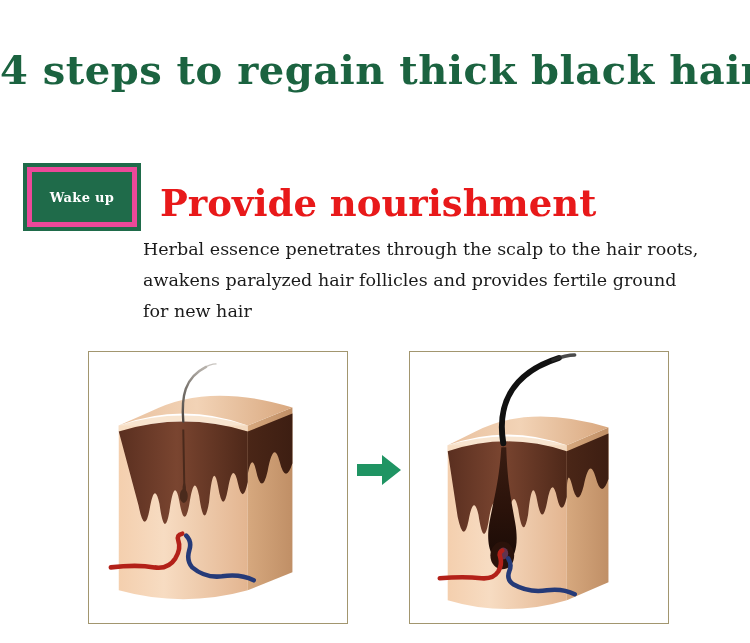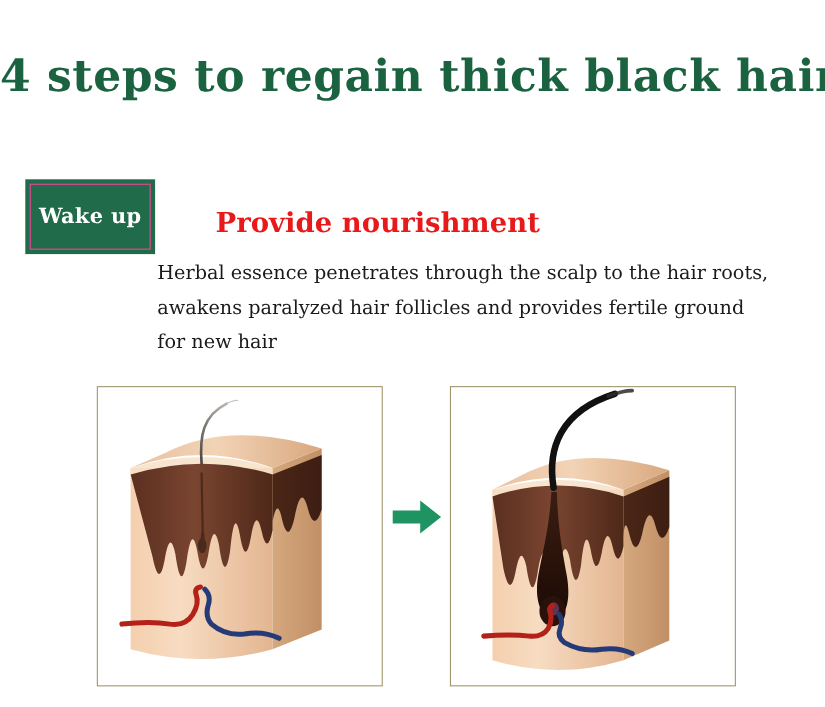--- a/index.html
+++ b/index.html
@@ -39,44 +39,43 @@
     top: 163px;
     width: 118px;
     height: 68px;
     background: #1f6b4a;
     box-sizing: border-box;
     padding: 4px;
   }
   .wake-badge-inner {
     width: 100%;
     height: 100%;
-    border: 1px solid #ec4899;
+    border: 5px solid #ec4899;
     box-sizing: border-box;
     display: flex;
     align-items: center;
     justify-content: center;
     color: #ffffff;
     font-family: "DejaVu Serif", "Liberation Serif", serif;
     font-weight: bold;
-    font-size: 19px;
+    font-size: 13px;
     letter-spacing: 0.3px;
   }
 
   
   .section-heading {
     position: absolute;
     left: 160px;
     top: 185px;
     color: #e8191a;
     font-family: "DejaVu Serif", "Liberation Serif", serif;
     font-weight: bold;
-    font-size: 25px;
+    font-size: 37px;
     line-height: 36px;
     white-space: nowrap;
-    margin-left: 36px;
   }
   .section-body {
     position: absolute;
     left: 143px;
     top: 234px;
     width: 560px;
     color: #1a1a1a;
     font-family: "DejaVu Serif", "Liberation Serif", serif;
     font-size: 17.5px;
     line-height: 31px;

